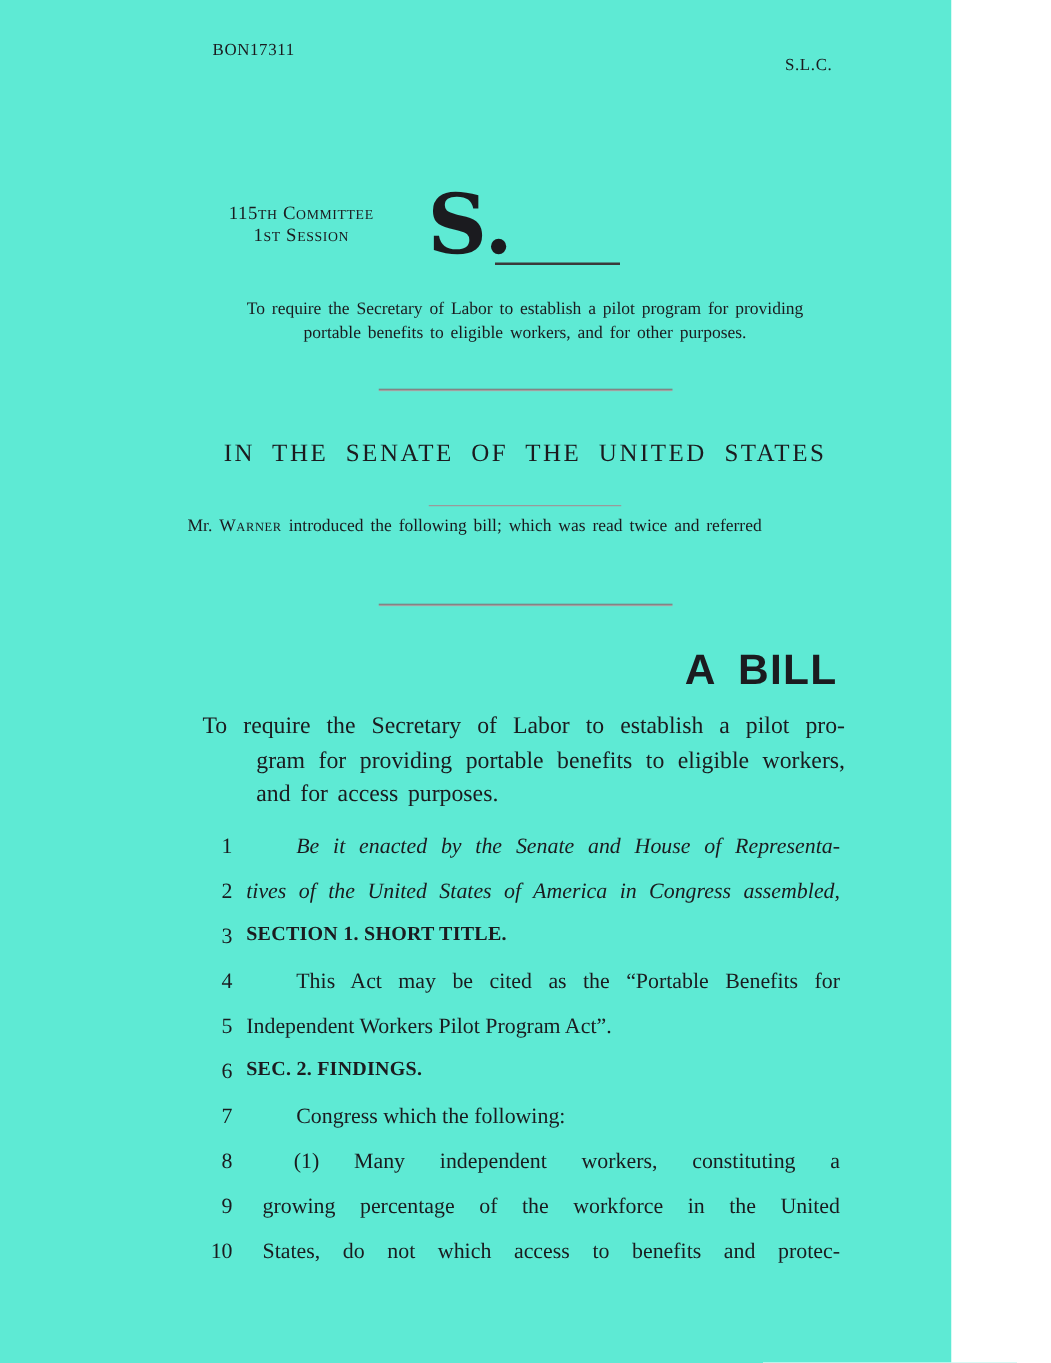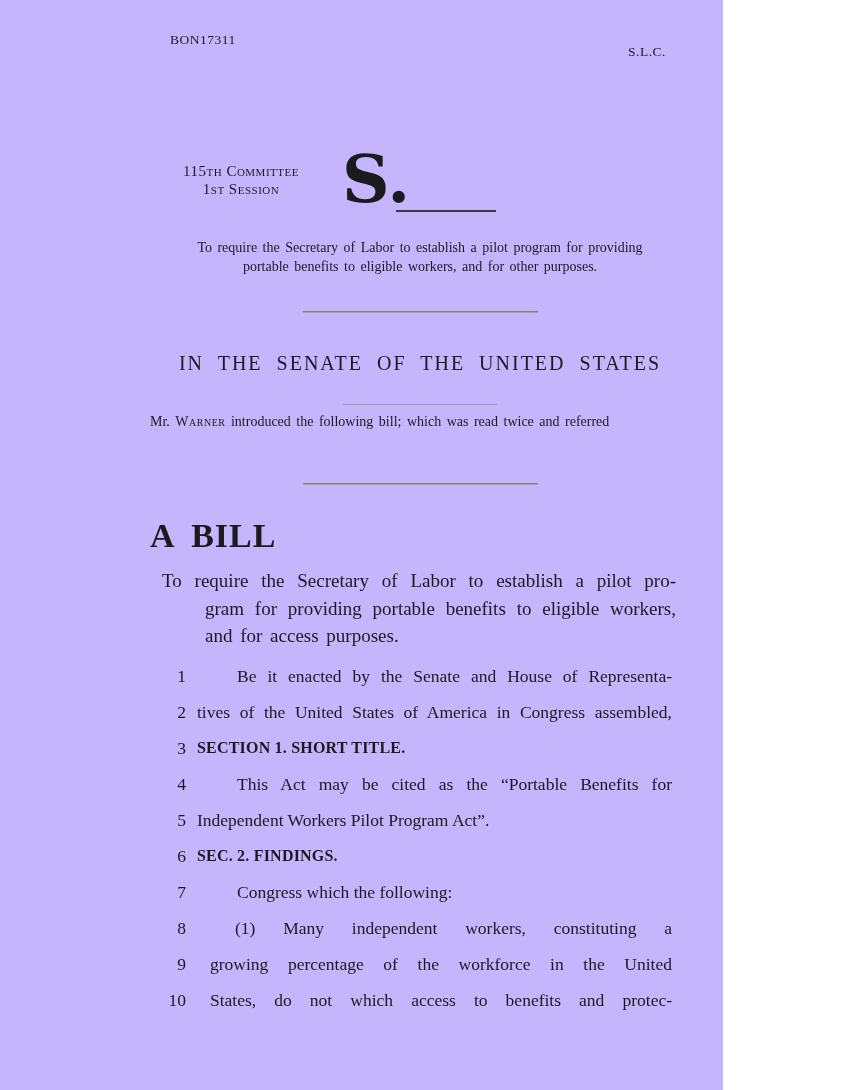--- a/index.html
+++ b/index.html
@@ -1,22 +1,23 @@
 <!DOCTYPE html>
 <html><head>
 <meta charset="utf-8">
 <style>
   html,body{margin:0;padding:0;background:#ffffff;}
   .page{
     position:relative;
     width:723px;height:1090px;
-    background:#c4b5fd;
+    background:#5eead4;
     font-family:"Liberation Serif","DejaVu Serif",serif;
     color:#1b1b1f;
     overflow:hidden;
+    padding-left:38px;
   }
   .hdr{position:absolute;top:32px;font-size:13.5px;letter-spacing:0.5px;}
   .hdr-left{left:170px;}
   .hdr-right{left:628px;margin-top:12px;}
 
   .congress-block{position:absolute;left:168px;top:162px;width:146px;text-align:center;
     font-size:15px;line-height:18px;font-variant:small-caps;letter-spacing:0.5px;}
   .bill-letter{position:absolute;left:342px;top:146px;font-size:66px;font-weight:bold;
     line-height:1;font-family:"DejaVu Serif","Liberation Serif",serif;}
   .bill-number-blank{position:absolute;left:396px;top:210px;width:100px;height:0;
@@ -36,36 +37,36 @@
   .date-rule{position:absolute;left:343px;top:404px;width:154px;height:0;
     border-top:1px solid #9a9a9a;}
 
   .intro{position:absolute;left:150px;top:410px;width:540px;
     font-size:14px;line-height:23px;word-spacing:2px;}
   .intro .sc{font-variant:small-caps;letter-spacing:0.5px;}
   .intro-line2{padding-left:82px;}
   .committee-blank{display:inline-block;width:135px;height:13px;
     border-bottom:1px solid #8d8d8d;vertical-align:baseline;}
 
-  .bill-heading{position:absolute;left:150px;top:517px;width:520px;text-align:left;
+  .bill-heading{position:absolute;left:150px;top:517px;width:520px;text-align:right;
     font-size:34px;font-weight:bold;letter-spacing:1px;word-spacing:8px;
-    font-family:Liberation Serif, serif;}
+    font-family:Liberation Sans, sans-serif;}
 
   .purpose{position:absolute;left:160px;top:567px;width:516px;
     font-size:19px;line-height:27.5px;word-spacing:3px;}
   .purpose .pl1{padding-left:2px;text-align:justify;text-align-last:justify;}
   .purpose .pl2{padding-left:45px;text-align:justify;text-align-last:justify;}
   .purpose .pl3{padding-left:45px;}
 
   .body-lines{position:absolute;left:160px;top:658px;width:512px;}
   .bline{display:flex;height:36px;line-height:36px;}
   .num{width:26px;text-align:right;font-size:17.5px;flex:none;}
   .ltext{margin-left:11px;flex:1;font-size:17.5px;white-space:nowrap;}
   .ltext.jf{white-space:normal;text-align:justify;text-align-last:justify;}
-  .it{}
+  .it{font-style:italic;}
   .bold-head{font-weight:bold;font-size:16px;letter-spacing:0.2px;}
   .ind1{text-indent:40px;}
   .p1-first{padding-left:13px;text-indent:25px;}
   .p1-cont{padding-left:13px;}
 </style>
 </head>
 <body>
 
 <div class="page">
 

